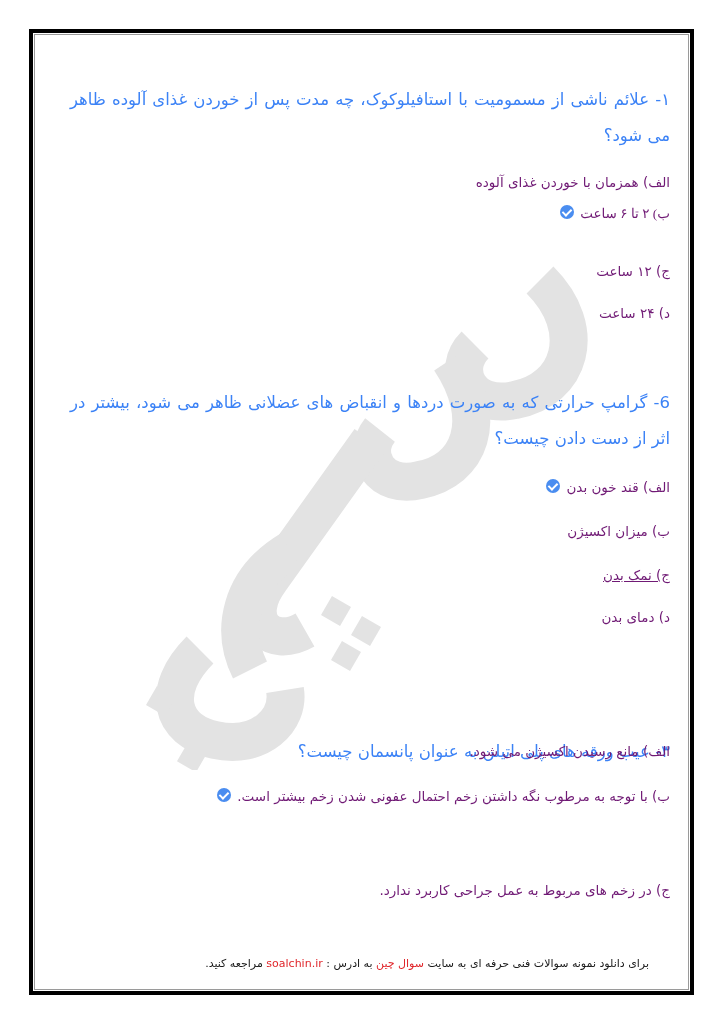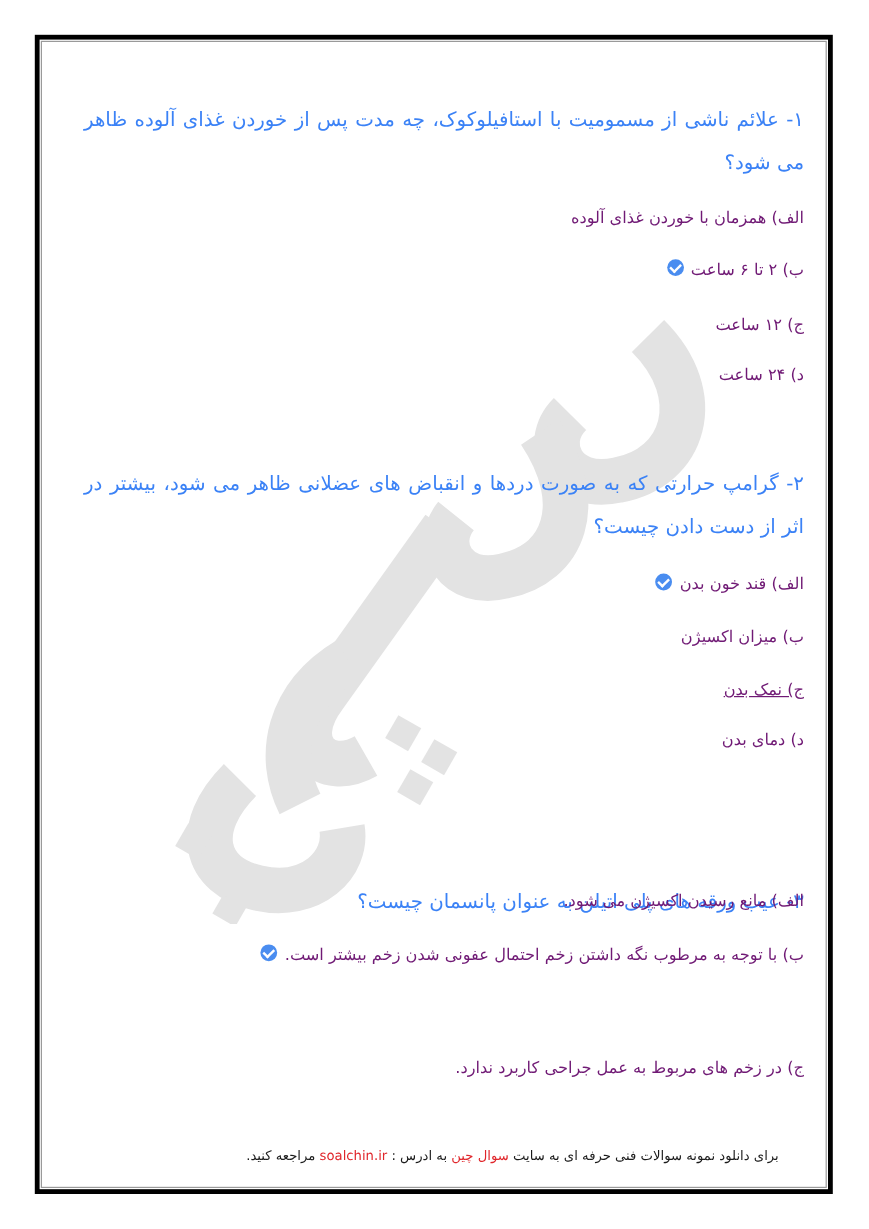--- a/index.html
+++ b/index.html
@@ -66,25 +66,25 @@
     <rect x="215" y="395" width="22" height="22" transform="rotate(30 226 406)"></rect>
     <rect x="30" y="440" width="22" height="22" transform="rotate(30 41 451)"></rect>
     <rect x="60" y="500" width="22" height="18" transform="rotate(30 71 509)"></rect>
   </g>
 </svg>
 
 <div class="content">
 
   <div class="q-title" style="top:82px;">۱- علائم ناشی از مسمومیت با استافیلوکوک، چه مدت پس از خوردن غذای آلوده ظاهر می شود؟</div>
   <div class="opt" style="top:172px;"><span>الف) همزمان با خوردن غذای آلوده</span></div>
-  <div class="opt" style="top:215px;"><span>ب) ۲ تا ۶ ساعت</span><span class="check"></span></div>
+  <div class="opt" style="top:204px;font-family:Liberation Serif, serif;"><span>ب) ۲ تا ۶ ساعت</span><span class="check"></span></div>
   <div class="opt" style="top:261px;"><span>ج) ۱۲ ساعت</span></div>
   <div class="opt" style="top:303px;"><span>د) ۲۴ ساعت</span></div>
 
-  <div class="q-title" style="top:385px;">۲- گرامپ حرارتی که به صورت دردها و انقباض های عضلانی ظاهر می شود، بیشتر در اثر از دست دادن چیست؟</div>
+  <div class="q-title" style="top:385px;">6- گرامپ حرارتی که به صورت دردها و انقباض های عضلانی ظاهر می شود، بیشتر در اثر از دست دادن چیست؟</div>
   <div class="opt" style="top:477px;"><span>الف) قند خون بدن</span><span class="check"></span></div>
   <div class="opt" style="top:521px;"><span>ب) میزان اکسیژن</span></div>
   <div class="opt" style="top:565px;text-decoration:underline;"><span>ج) نمک بدن</span></div>
   <div class="opt" style="top:607px;"><span>د) دمای بدن</span></div>
 
   <div class="q-title" style="top:724px;margin-top:10px;">۳- عیب ورقه های پلی اتیلن به عنوان پانسمان چیست؟</div>
   <div class="opt" style="top:741px;"><span>الف) مانع رسیدن اکسیژن می شود.</span></div>
   <div class="opt" style="top:786px;"><span>ب) با توجه به مرطوب نگه داشتن زخم احتمال عفونی شدن زخم بیشتر است.</span><span class="check"></span></div>
   <div class="opt" style="top:880px;"><span>ج) در زخم های مربوط به عمل جراحی کاربرد ندارد.</span></div>
 </div>

